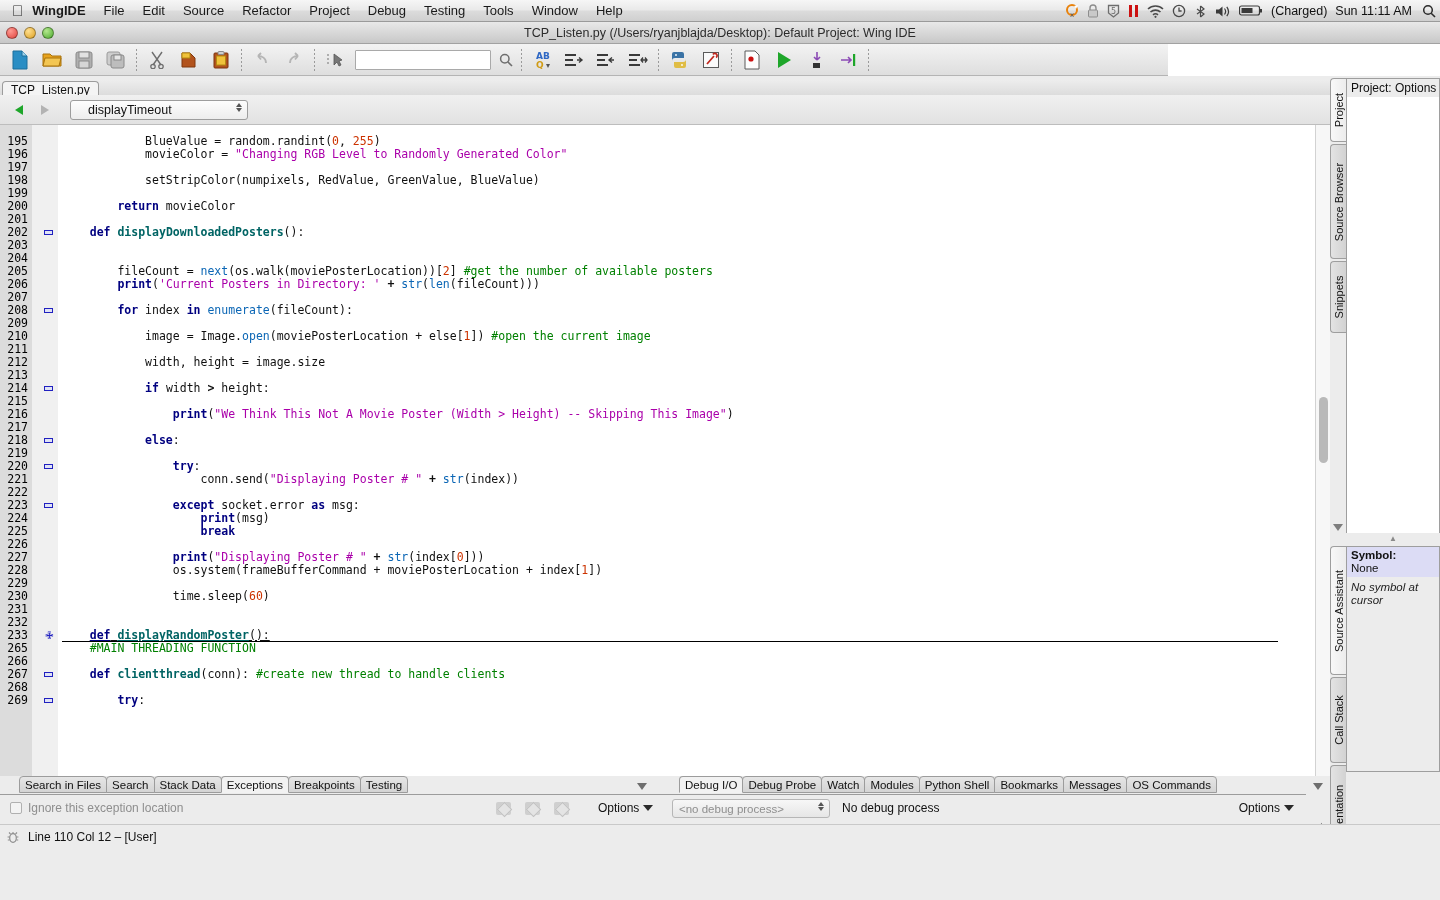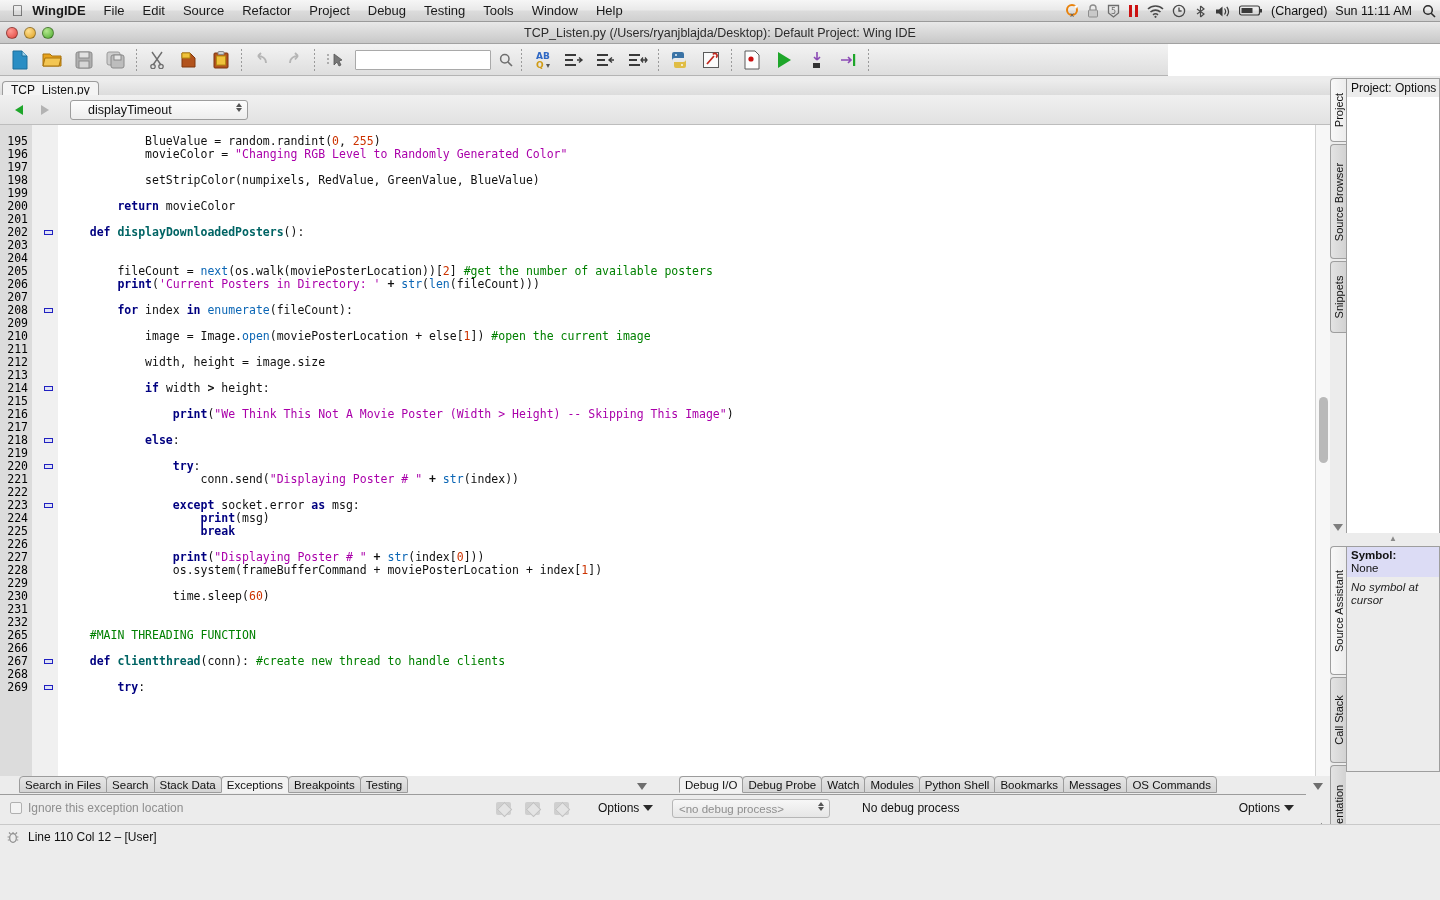--- a/index.html
+++ b/index.html
@@ -627,20 +627,26 @@
         </div>
         <div class="row">
           <span class="lnum">231</span>
           <span class="code codeline"></span>
         </div>
         <div class="row">
           <span class="lnum">232</span>
           <span class="code codeline"></span>
         </div>
         <div class="row">
+          <span class="lnum">233</span>
+          <span class="foldplus">✙</span>
+          <span class="code codeline"><span class="pln">    </span><span class="kw underl">def</span><span class="pln underl"> </span><span class="fn underl">displayRandomPoster</span><span class="pln underl">():</span></span>
+          <div class="foldline"></div>
+        </div>
+        <div class="row">
           <span class="lnum">265</span>
           <span class="code codeline"><span class="pln">    </span><span class="cmt">#MAIN THREADING FUNCTION</span></span>
         </div>
         <div class="row">
           <span class="lnum">266</span>
           <span class="code codeline"></span>
         </div>
         <div class="row">
           <span class="lnum">267</span>
           <span class="fold"></span>
@@ -743,21 +749,21 @@
         </svg>
     </div>
     <div class="toolrow" style="padding-left:12px;">
       <span class="dcombo">
         <span>&lt;no debug process&gt;</span>
         <span class="stepper">
           <span class="up"></span>
             <span class="down"></span>
         </span>
       </span>
-      <span class="lbl" style="margin-left:32px;">No debug process</span>
+      <span class="lbl" style="margin-left:12px;">No debug process</span>
       <span class="optbtn" style="right:36px;">
         <span>Options</span>
         <svg width="10" height="8" viewBox="0 0 10 8">
             <path d="M0 1 L10 1 L5 7 Z" fill="#2a2a2a"></path>
           </svg>
       </span>
     </div>
     <div class="brscroll" style="top:44px;">▲</div>
 
   </div>

